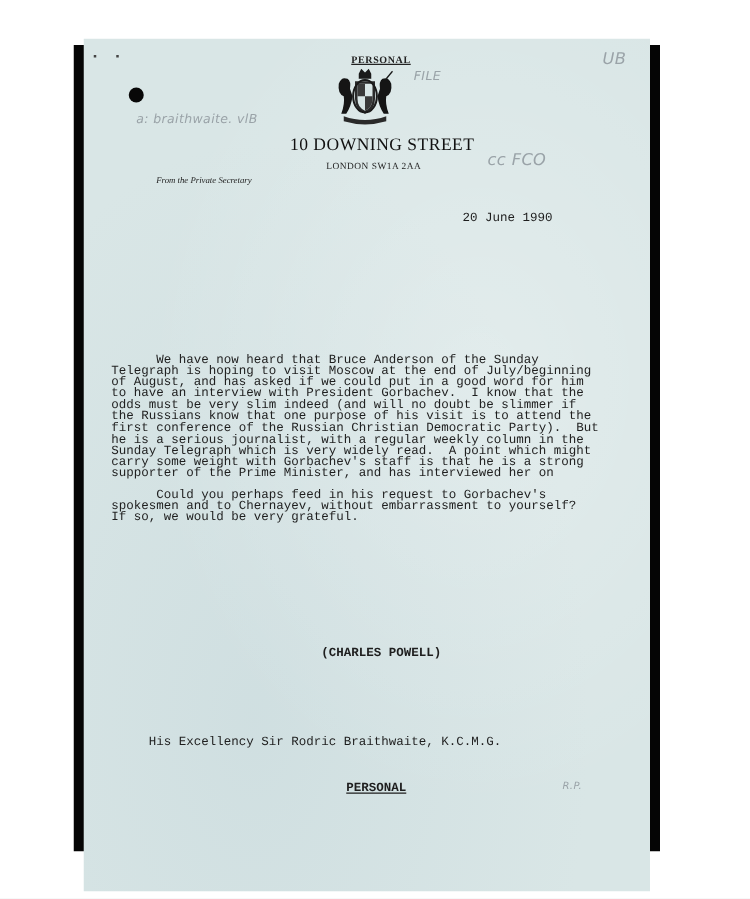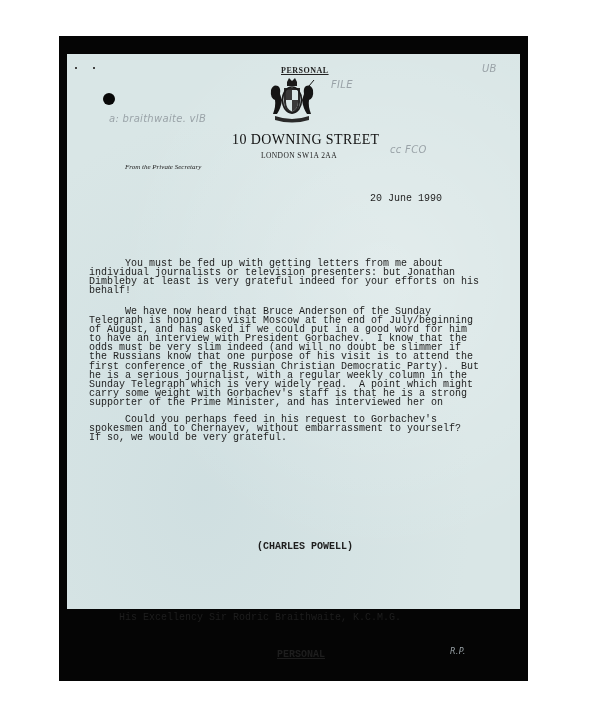--- a/index.html
+++ b/index.html
@@ -11,42 +11,42 @@
       font-family: "Liberation Mono", monospace;
     }
     .frame {
       position: absolute;
       left: 59px; top: 36px;
       width: 469px; height: 645px;
       background: #050505;
     }
     .paper {
       position: absolute;
-      left: 67px; top: 54px;
-      width: 453px; height: 555px;
+      left: 67px; top: 31px;
+      width: 453px; height: 682px;
       background: #d9e6e6;
       background-image:
         radial-gradient(ellipse at 70% 40%, rgba(255,255,255,0.25), rgba(255,255,255,0) 60%),
         radial-gradient(ellipse at 30% 80%, rgba(190,210,215,0.35), rgba(255,255,255,0) 60%);
       color: #1e1e1e;
     }
     .abs { position: absolute; }
     .personal {
       font-family: "Liberation Serif", serif;
       font-weight: bold;
       font-size: 8px;
       letter-spacing: 0.5px;
       text-decoration: underline;
       color: #222;
     }
     .crest { width: 50px; height: 46px; }
     .hand {
       font-family: "DejaVu Sans", sans-serif;
       color: #9aa3a8;
-      font-size: 10px;
+      font-size: 13px;
       font-style: italic;
       letter-spacing: 0.3px;
     }
     .street {
       font-family: "Liberation Serif", serif;
       font-size: 14px;
       letter-spacing: 0.4px;
       color: #111;
     }
     .london {
@@ -113,24 +113,20 @@
   <div class="abs hand" style="left:415px; top:9px;">UB</div>
   <div class="abs hand" style="left:42px; top:59px; font-size:10px;">a: braithwaite. vlB</div>
   <div class="abs hand" style="left:323px; top:90px;">cc FCO</div>
 
   <div class="abs street" style="left:165px; top:78px;">10 DOWNING STREET</div>
   <div class="abs london" style="left:194px; top:97px;">LONDON SW1A 2AA</div>
   <div class="abs from" style="left:58px; top:109px;">From the Private Secretary</div>
 
   <div class="abs typed" style="left:303px; top:140px;">20 June 1990</div>
 
-  <div class="abs typed" style="left:22px; top:205px;">      You must be fed up with getting letters from me about
-individual journalists or television presenters: but Jonathan
-Dimbleby at least is very grateful indeed for your efforts on his
-behalf!</div>
   <div class="abs typed" style="left:22px; top:253px;">      We have now heard that Bruce Anderson of the Sunday
 Telegraph is hoping to visit Moscow at the end of July/beginning
 of August, and has asked if we could put in a good word for him
 to have an interview with President Gorbachev.  I know that the
 odds must be very slim indeed (and will no doubt be slimmer if
 the Russians know that one purpose of his visit is to attend the
 first conference of the Russian Christian Democratic Party).  But
 he is a serious journalist, with a regular weekly column in the
 Sunday Telegraph which is very widely read.  A point which might
 carry some weight with Gorbachev's staff is that he is a strong

